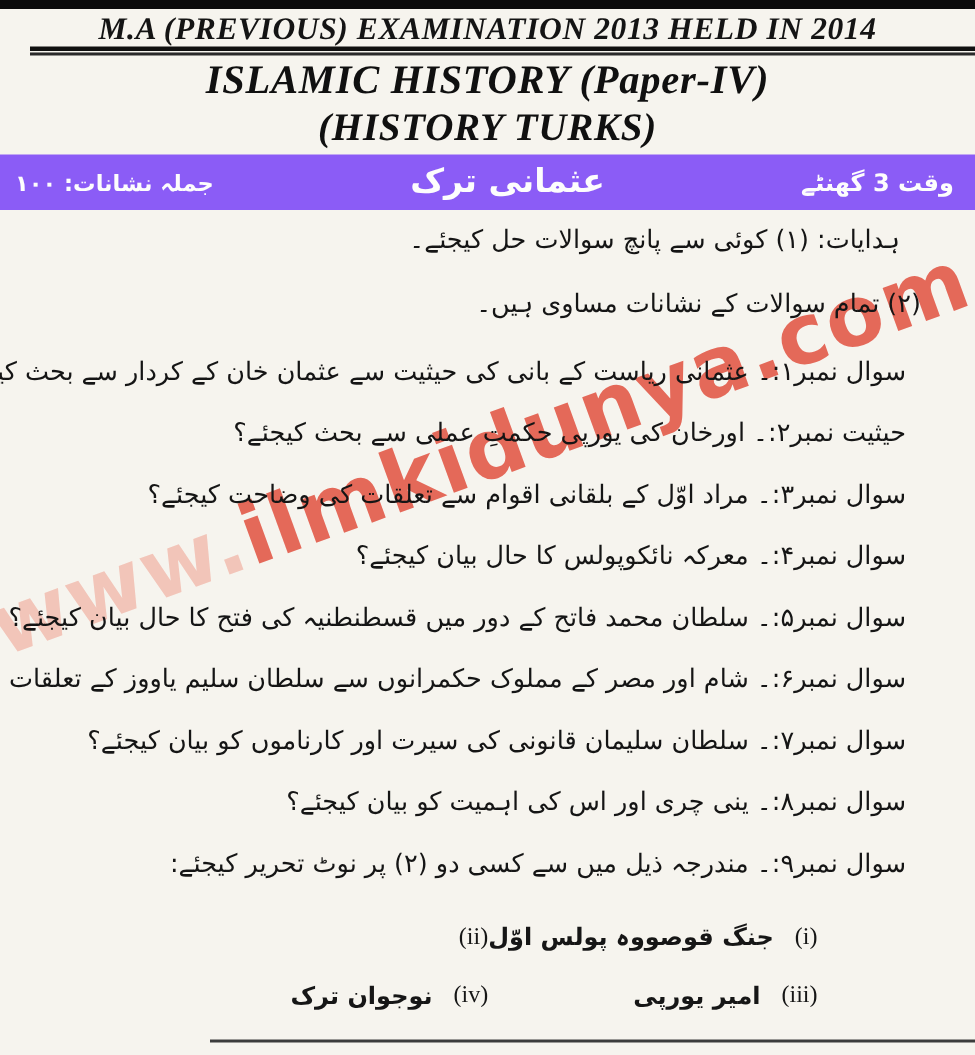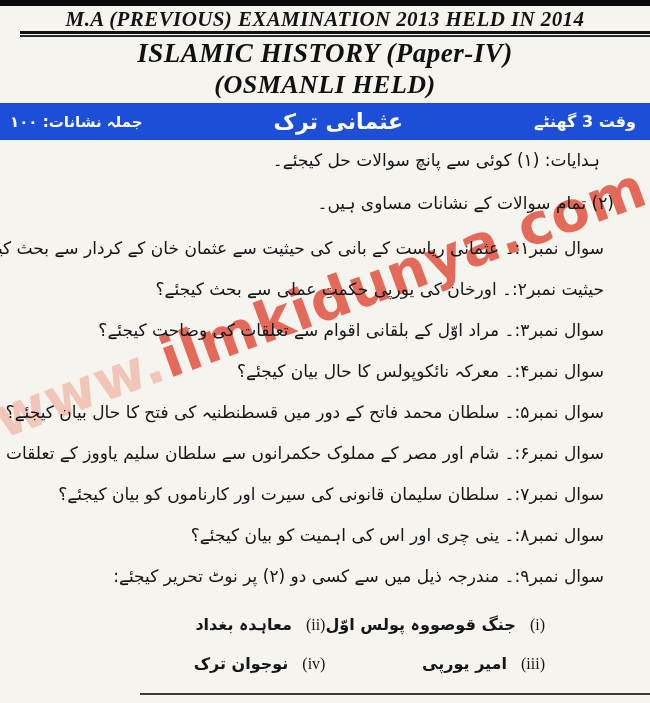--- a/index.html
+++ b/index.html
@@ -46,21 +46,21 @@
     text-align:center;
     font-family:"Liberation Serif",serif;
     font-style:italic;font-weight:bold;
     font-size:26px;letter-spacing:.5px;
     color:#101010;
   }
 
   
   .info-bar{
     position:absolute;top:103px;left:0;width:650px;height:37px;
-    background:#1d4ed8;
+    background:#8b5cf6;
     display:flex;align-items:center;justify-content:space-between;
     box-sizing:border-box;
     padding:0 10px;
     color:#fdfdfd;
   }
   .info-bar .marks{font-size:15px;font-weight:bold;direction:rtl;}
   .info-bar .bar-title{font-size:22px;font-weight:bold;direction:rtl;letter-spacing:1px;}
   .info-bar .time{font-size:16px;font-weight:bold;direction:rtl;padding-right:4px;}
 
   
@@ -124,21 +124,21 @@
 <div class="page">
 
   <div class="top-rule"></div>
 
   <div class="exam-line">M.A (PREVIOUS) EXAMINATION 2013 HELD IN 2014</div>
 
   <div class="header-underline"></div>
 
   <div class="subject-line">ISLAMIC HISTORY (Paper-IV)</div>
 
-  <div class="paper-line">(OSMANLI HELD)</div>
+  <div class="paper-line">(HISTORY TURKS)</div>
 
   <div class="info-bar">
     <span class="marks">جملہ نشانات: ۱۰۰</span>
     <span class="bar-title">عثمانی ترک</span>
     <span class="time">وقت 3 گھنٹے</span>
   </div>
 
   <div class="watermark">
     <span id="wm-prefix" style="color: rgb(242, 189, 176);">www.</span><span id="wm-domain" style="color: rgb(226, 81, 64);">ilmkidunya</span><span id="wm-suffix" style="color: rgb(226, 81, 64);">.com</span>
   </div>
@@ -158,21 +158,20 @@
     <div class="urdu-line question">سوال نمبر۹:۔ مندرجہ ذیل میں سے کسی دو (۲) پر نوٹ تحریر کیجئے:</div>
   </div>
 
   <div class="note-grid">
     <div class="note-item">
       <span class="numeral">(i)</span>
       <span class="label">جنگ قوصووہ پولس اوّل</span>
     </div>
     <div class="note-item">
       <span class="numeral">(ii)</span>
-      <span class="label">معاہدہ بغداد</span>
     </div>
     <div class="note-item">
       <span class="numeral">(iii)</span>
       <span class="label">امیر یورپی</span>
     </div>
     <div class="note-item">
       <span class="numeral">(iv)</span>
       <span class="label">نوجوان ترک</span>
     </div>
   </div>

